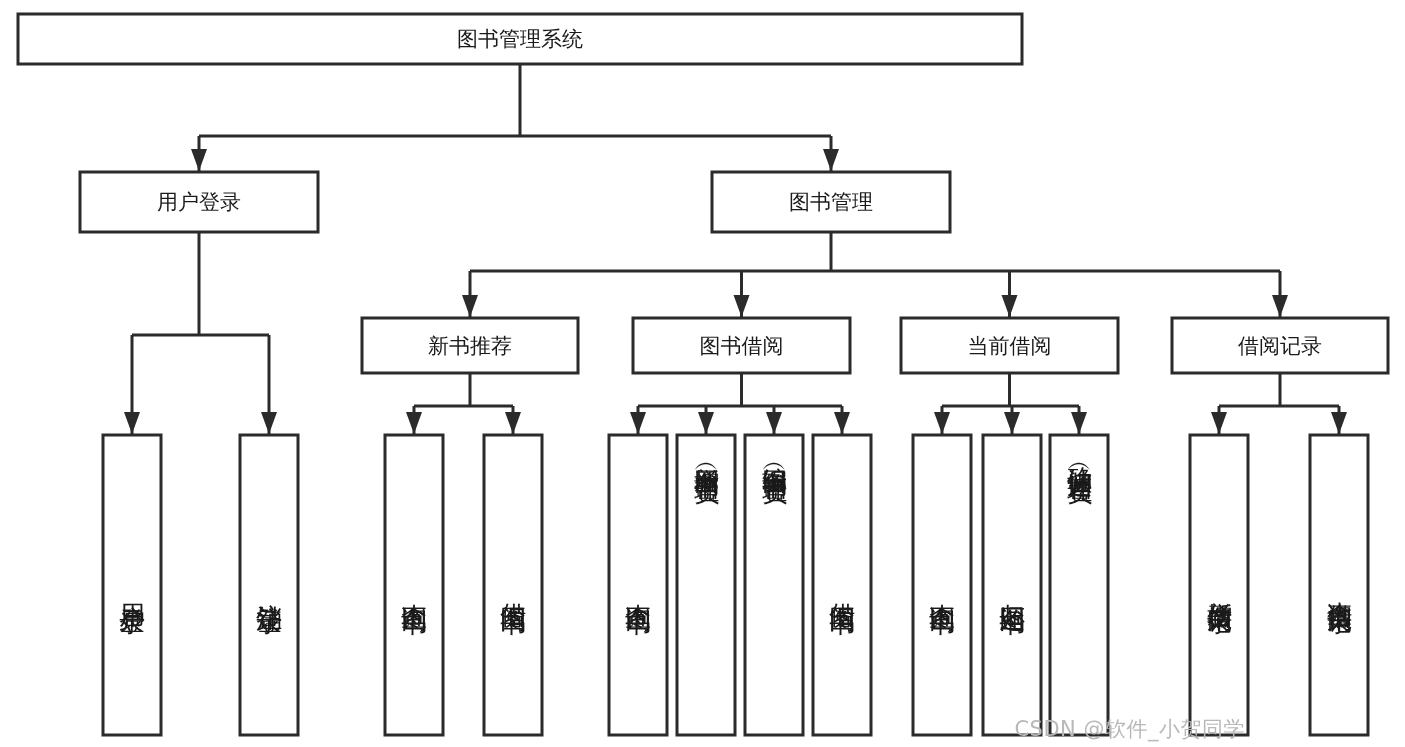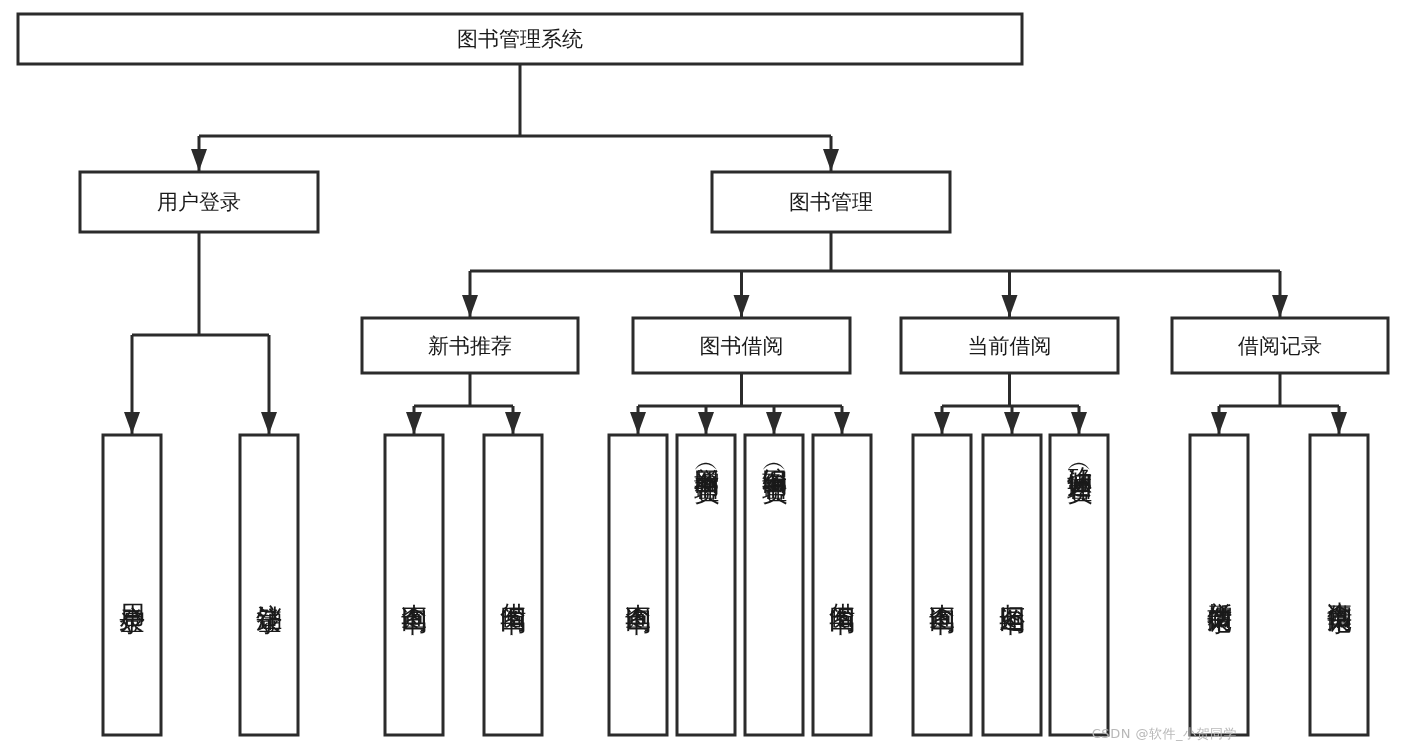--- a/index.html
+++ b/index.html
@@ -11,20 +11,21 @@
     width: 1405px;
     height: 747px;
     font-family: "DejaVu Sans", "Liberation Sans", sans-serif;
     overflow: hidden;
   }
   #diagram-root {
     position: relative;
     width: 1245px;
     height: 747px;
     background: #ffffff;
+    padding-left: 8px;
   }
   svg.flow {
     position: absolute;
     left: 0;
     top: 0;
     width: 1405px;
     height: 747px;
   }
   .node-box {
     fill: #ffffff;
@@ -63,21 +64,21 @@
     line-height: 1.06;
     letter-spacing: 2px;
     color: #1a1a1a;
     white-space: nowrap;
   }
   .watermark {
     position: absolute;
     right: 8px;
     bottom: 4px;
     font-family: "DejaVu Sans", "Liberation Sans", sans-serif;
-    font-size: 13px;
+    font-size: 21px;
     color: #b8b8b8;
     white-space: nowrap;
     letter-spacing: 0.5px;
   }
 </style>
 </head>
 <body>
 
 <div id="diagram-root">
 

